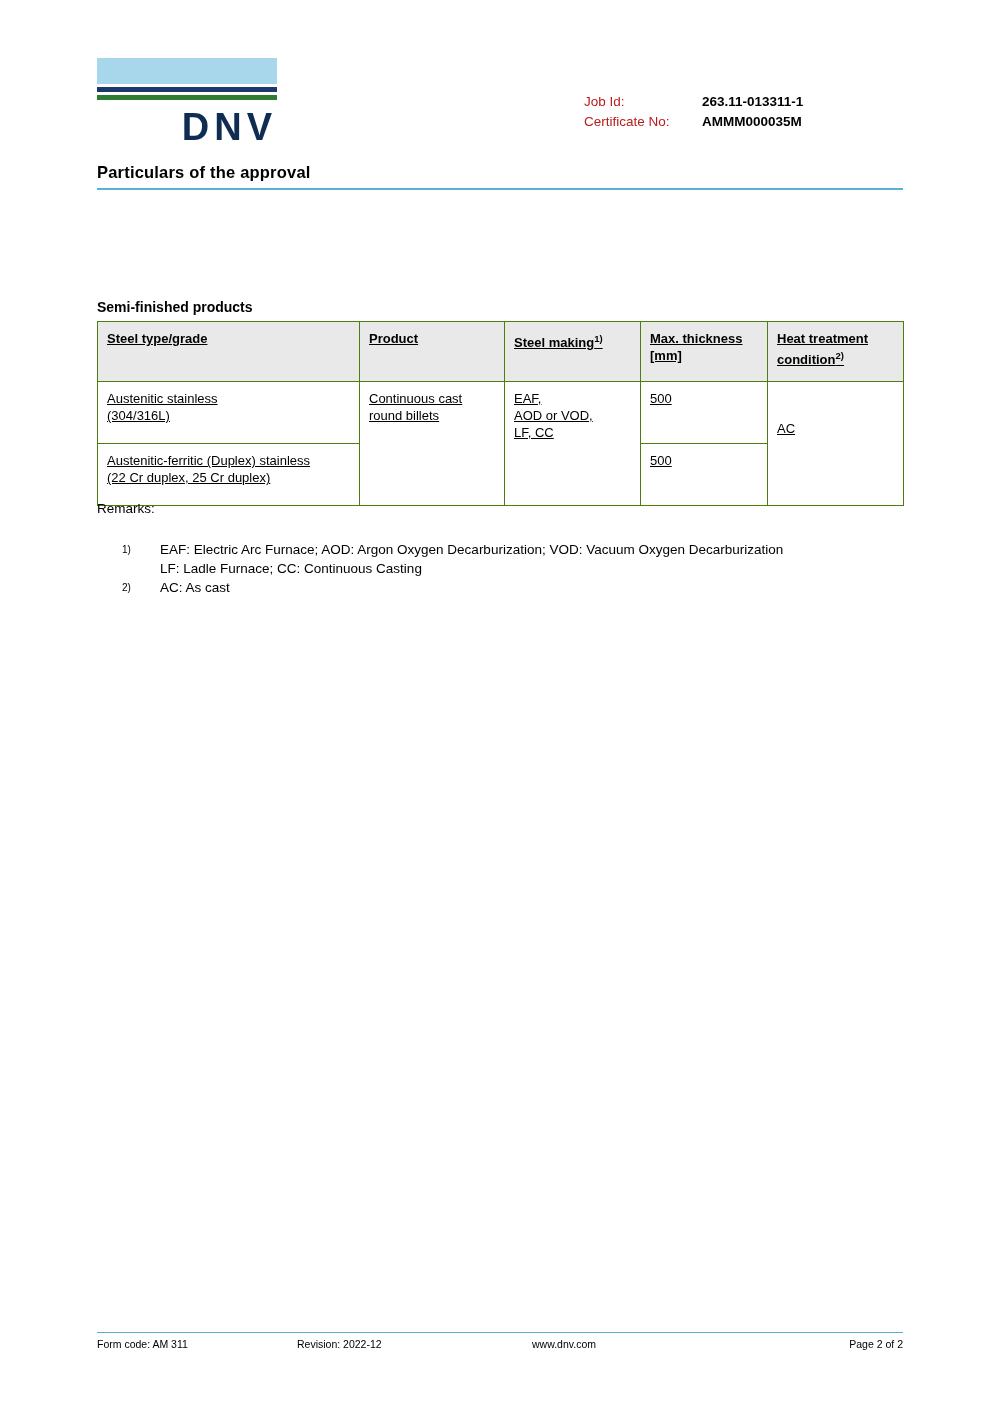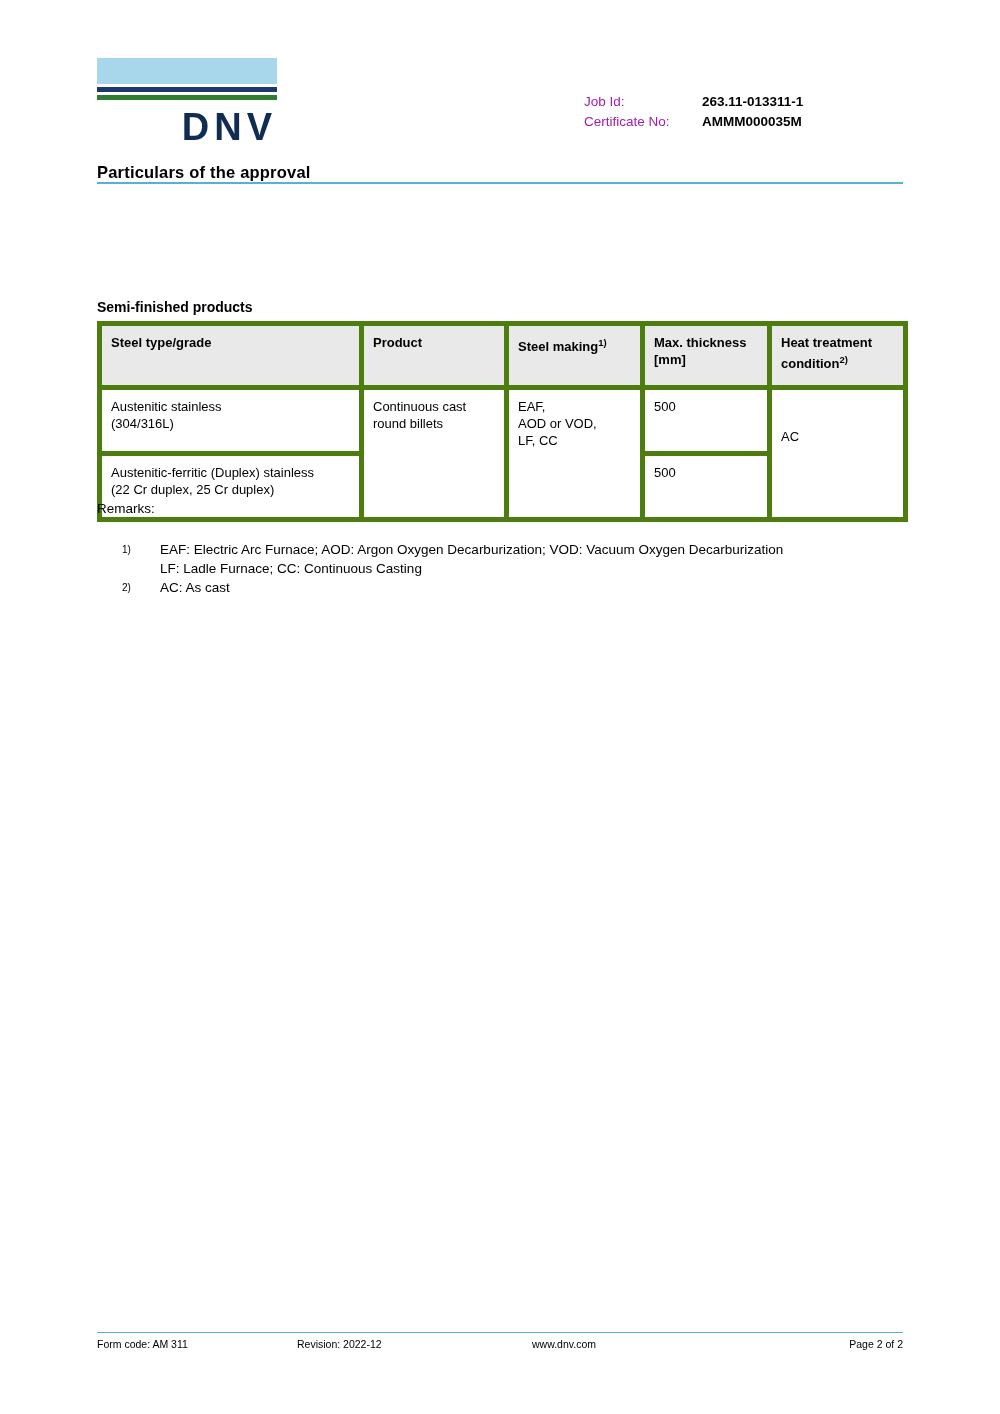--- a/index.html
+++ b/index.html
@@ -71,37 +71,38 @@
     left: 487px;
     top: 34px;
     font-size: 13.5px;
     line-height: 20px;
   }
   .job-meta .row {
     display: flex;
   }
   .job-meta .label {
     width: 118px;
-    color: #a21caf;
+    color: #b91c1c;
   }
   .job-meta .value {
     font-weight: bold;
     text-align: center;
   }
 
   
   .section-title-wrap {
     position: absolute;
     top: 163px;
     left: 97px;
     width: 806px;
   }
   .section-title {
     font-size: 16.5px;
     font-weight: bold;
+    padding-bottom: 6px;
     letter-spacing: 0.2px;
   }
   .section-rule {
     height: 2px;
     background: #57b1d4;
     width: 100%;
   }
 
   
   .sub-heading {
@@ -120,24 +121,25 @@
     width: 806px;
   }
   table.approval {
     border-collapse: collapse;
     width: 806px;
     table-layout: fixed;
     font-size: 13px;
   }
   table.approval th,
   table.approval td {
-    border: 5px solid #4d7c0f;
+    border: 1px solid #4d7c0f;
     vertical-align: top;
     padding: 8px 9px 9px 9px;
     line-height: 17px;
+    text-decoration: underline;
   }
   table.approval th {
     background: #e9e9e9;
     text-align: left;
     font-weight: bold;
     height: 42px;
   }
   table.approval .sup {
     font-size: 9.5px;
     vertical-align: super;

